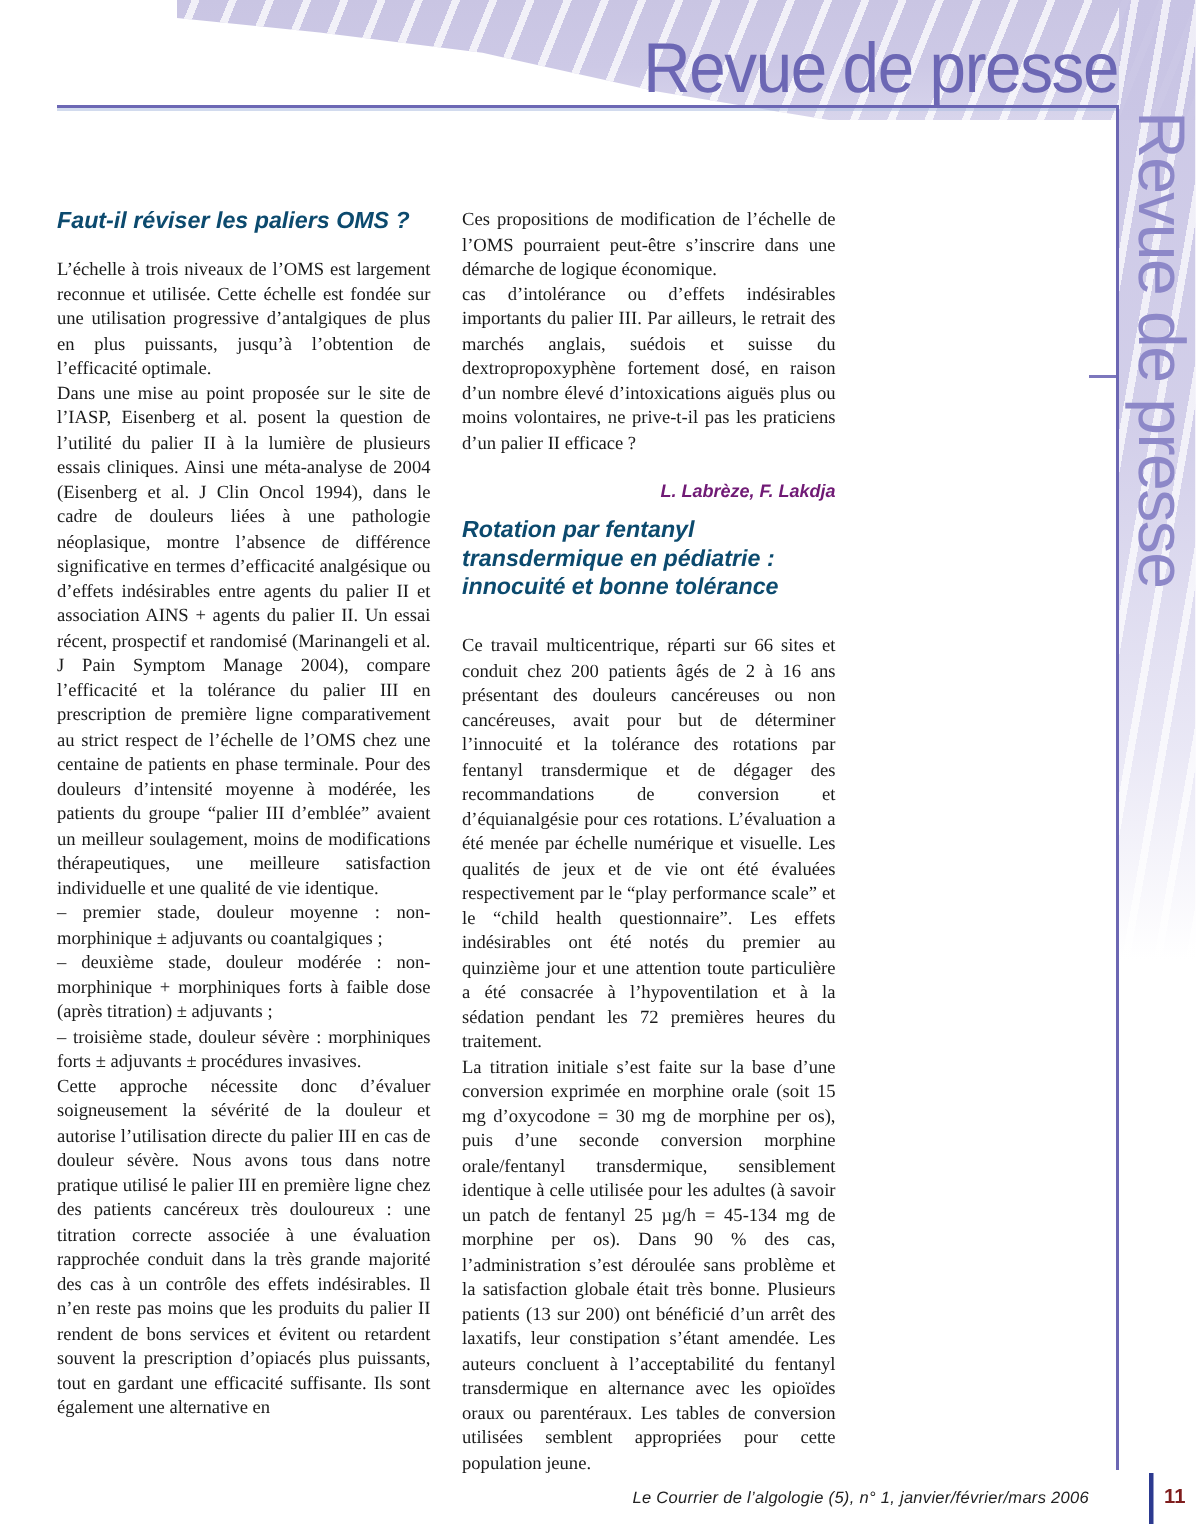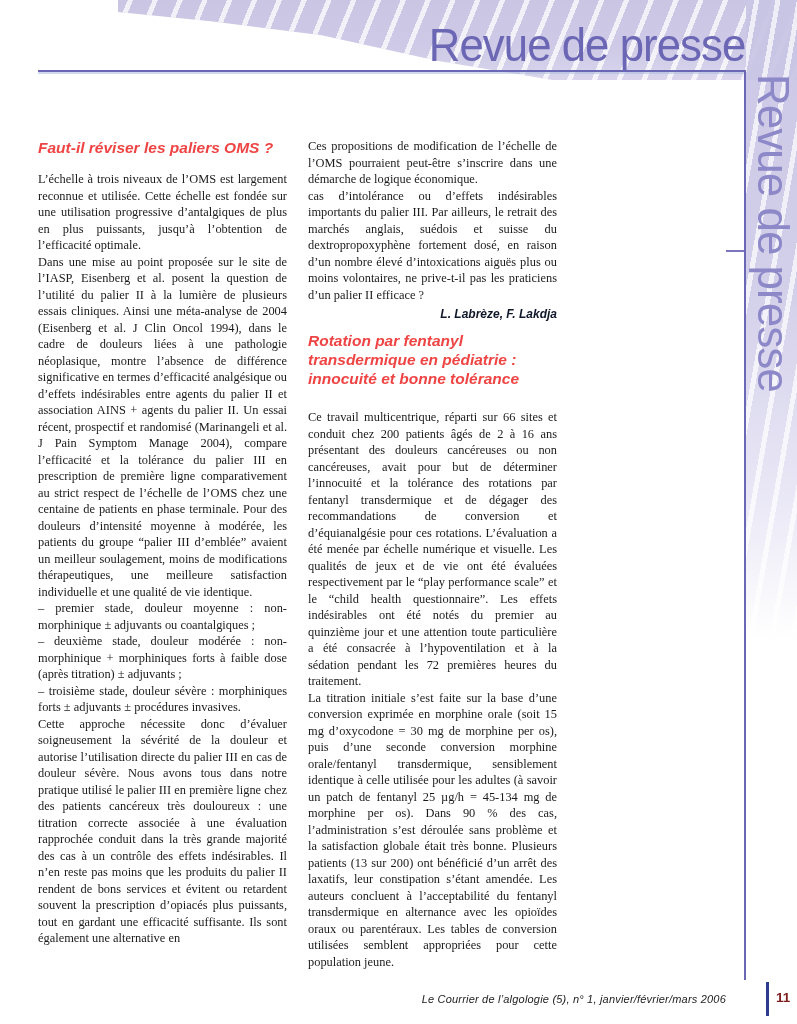--- a/index.html
+++ b/index.html
@@ -57,32 +57,32 @@
     font-size:44px;font-weight:400;color:#8d88c8;letter-spacing:-1px;
     white-space:nowrap;
   }
   
   .col{position:absolute;z-index:2;top:138px;width:249px;}
   .col-left{left:38px;}
   .col-right{left:308px;}
   .article-title{
     font-family:"Liberation Sans", sans-serif;
     font-style:italic;font-weight:bold;
-    font-size:15.5px;line-height:19px;color:#ef4444;
+    font-size:15.5px;line-height:19px;color:#0c4a6e;
     margin:0 0 14px 0;
   }
   .article-title.second{margin:10px 0 21px 0;}
   .body-p{
     margin:0;font-size:12.4px;line-height:16.5px;
     text-align:justify;text-justify:inter-word;
   }
   .signature{
-    margin:4px 0 10px 0;text-align:right;
+    margin:17px 0 10px 0;text-align:right;
     font-family:"Liberation Sans", sans-serif;
-    font-style:italic;font-weight:bold;font-size:12px;color:#0f172a;
+    font-style:italic;font-weight:bold;font-size:12px;color:#701a75;
   }
   
   .reference{
     margin:10px 0 0 0;font-size:10.6px;line-height:13px;
     font-style:italic;color:#26266e;text-align:justify;
   }
   .ref-icon{
     float:left;width:36px;height:26px;position:relative;margin:1px 6px 0 0;
   }
   .ref-icon span{position:absolute;display:block;clip-path:polygon(0 0,100% 80%,0 100%);}

